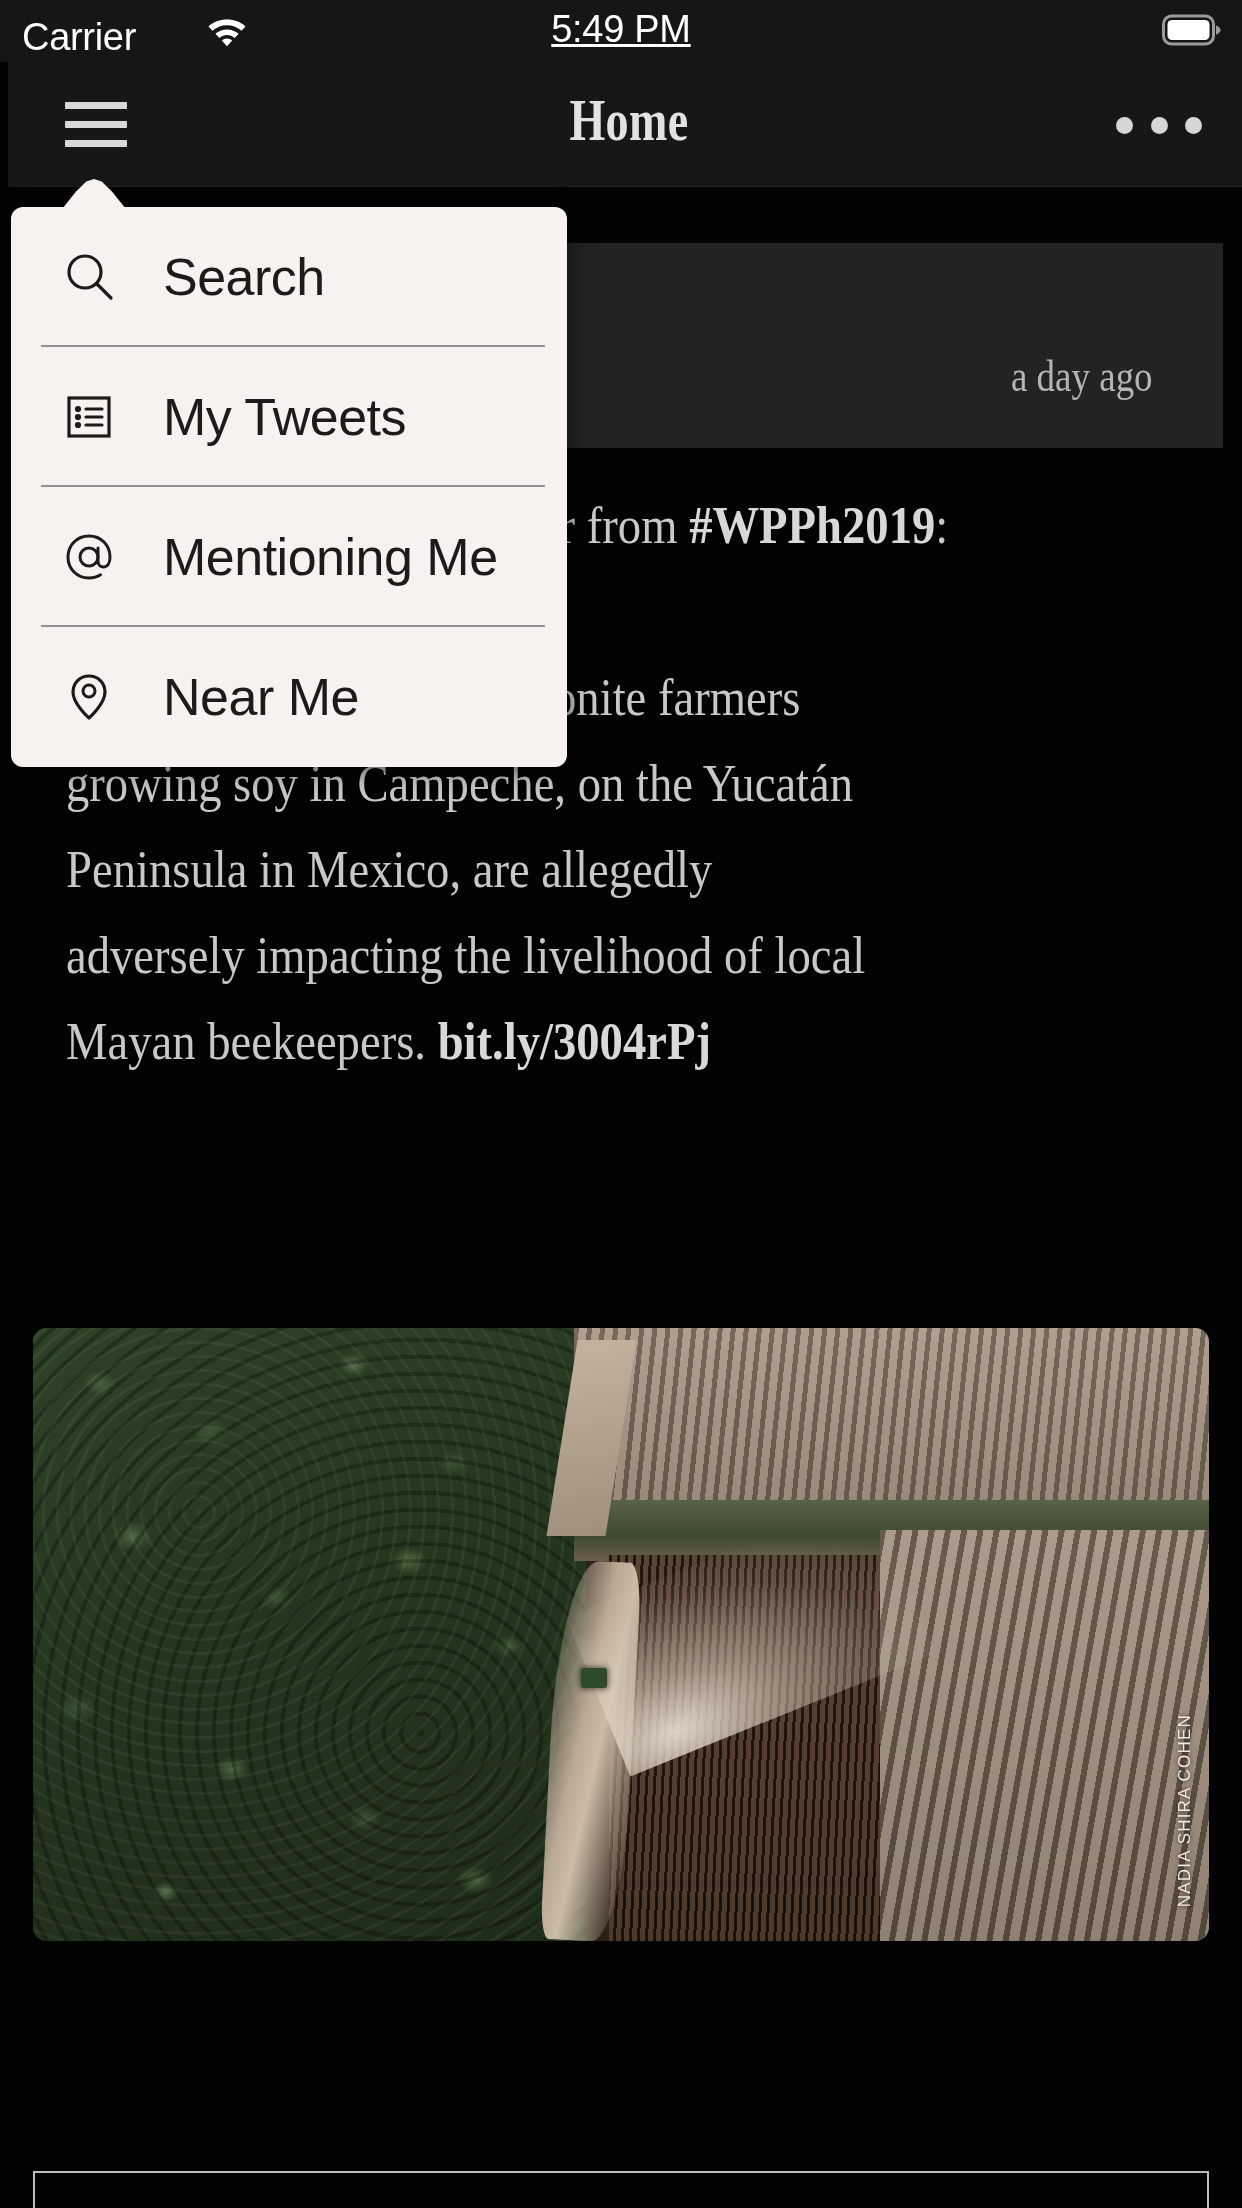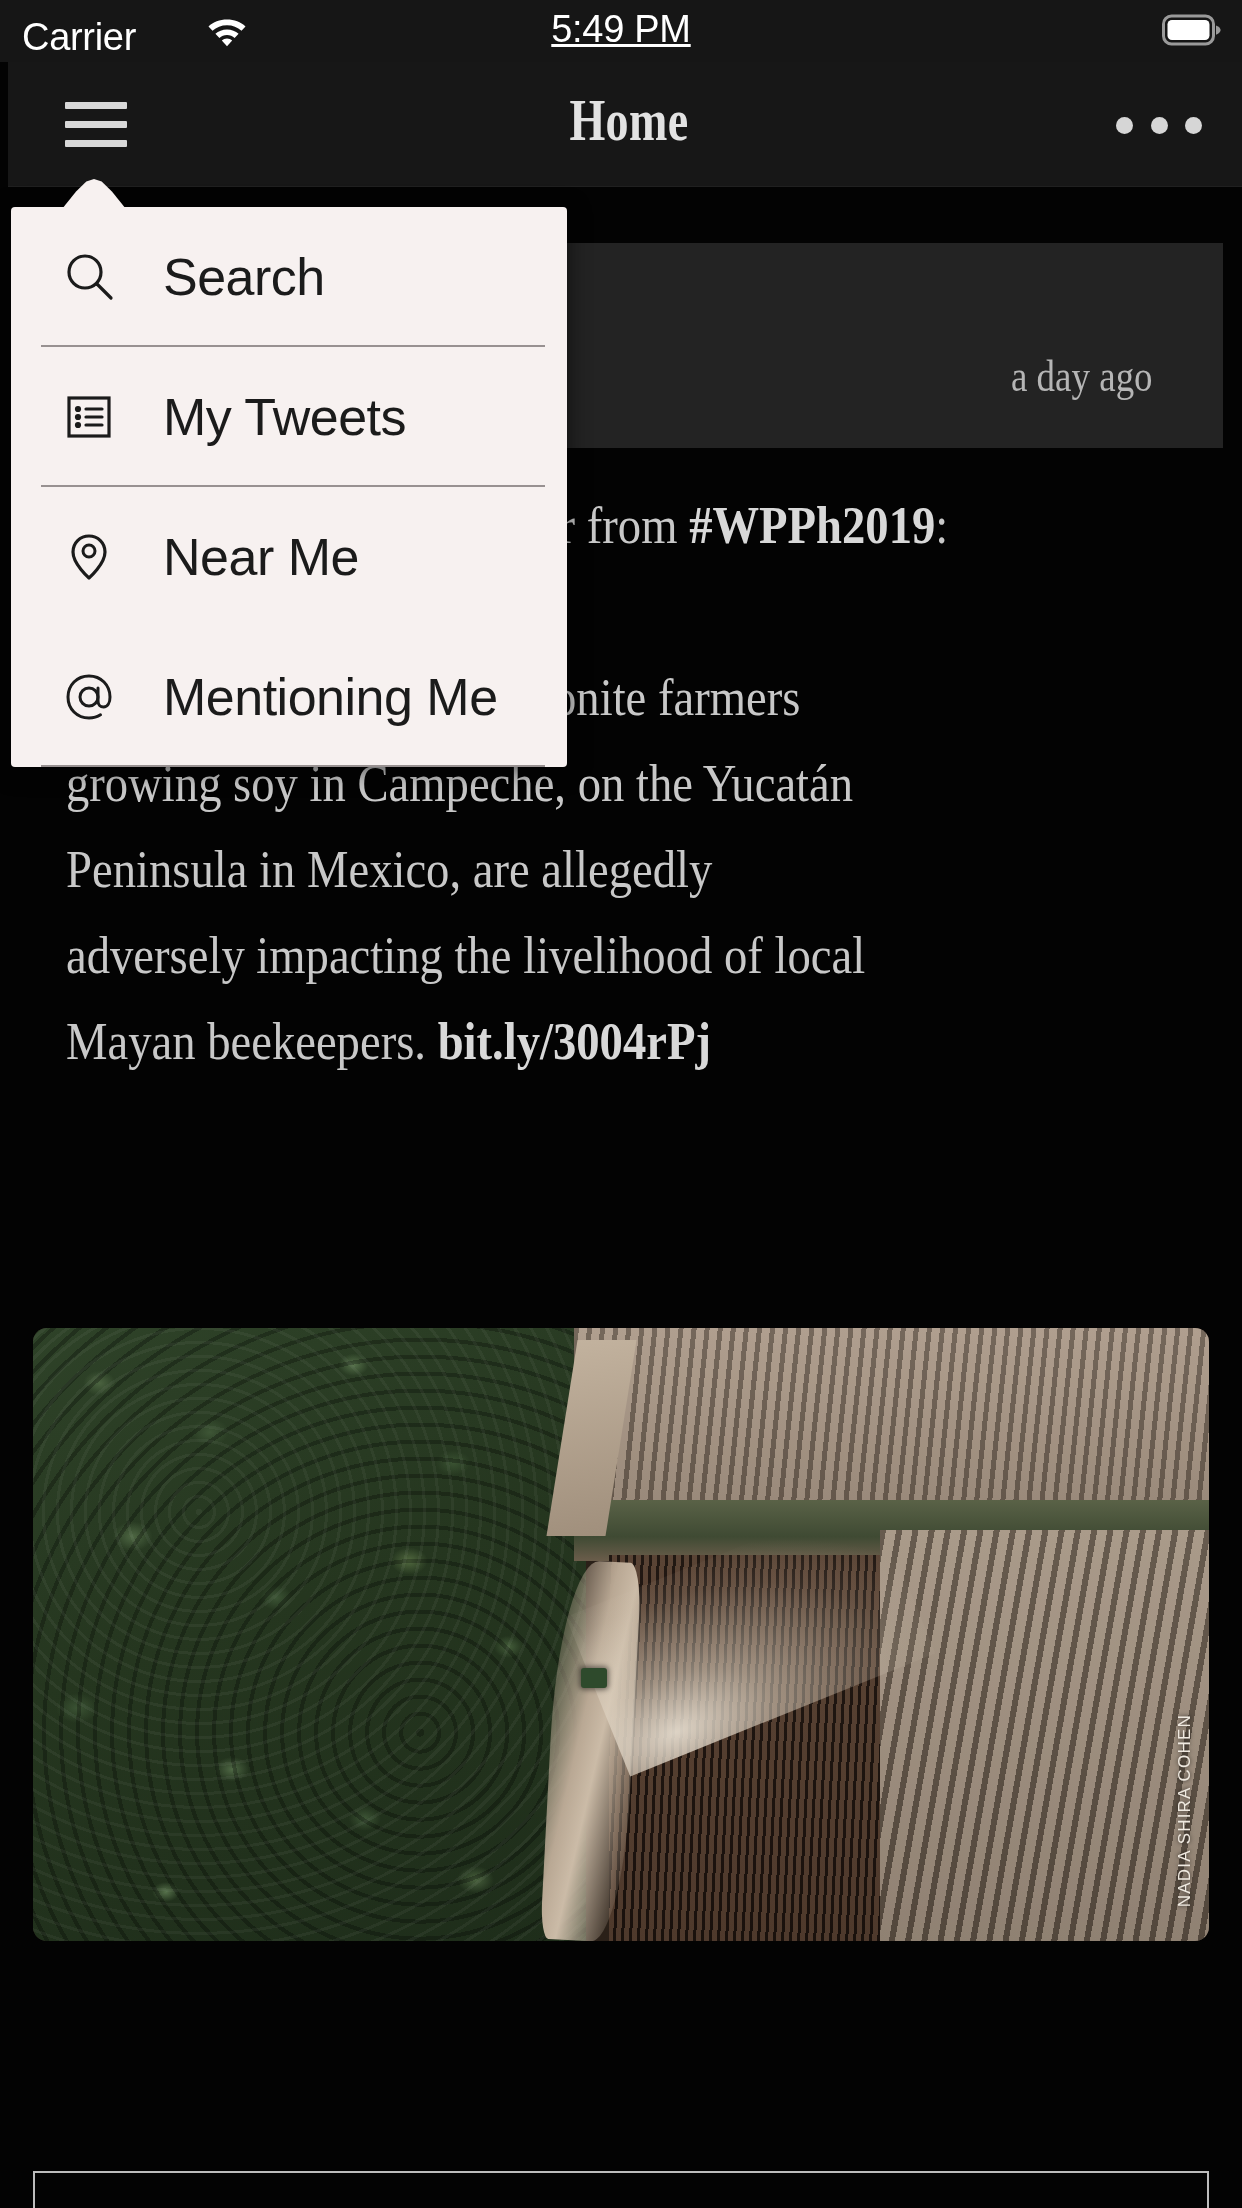--- a/index.html
+++ b/index.html
@@ -173,21 +173,21 @@
     gap:10px; cursor:pointer; height:100%;
   }
   .action .cnt {
     font-family:"Liberation Serif", serif;
     font-size:54px; color:#c9c9c9; transform:scaleX(0.8);
   }
 
   
   #popover {
     position:absolute; left:11px; top:207px; width:556px; height:560px;
-    background:#f7f1f0; border-radius:4px;
+    background:#f7f1f0; border-radius:12px;
     box-shadow:0 4px 22px rgba(0,0,0,.6);
     z-index:30;
   }
   #popover-arrow {
     position:absolute; left:51px; top:-28px; width:64px; height:30px;
     background:#f7f1f0;
     clip-path:polygon(0% 100%, 22% 42%, 38% 8%, 50% 0%, 62% 8%, 78% 42%, 100% 100%);
   }
   .menu-item {
     position:relative; height:140px;
@@ -317,32 +317,32 @@
           <path d="M25 20h16M25 28h16M25 36h16" stroke="#1b1b1b" stroke-width="3.2" stroke-linecap="round"></path>
         </svg>
       </span>
       <span class="mi-label">My Tweets</span>
       <span class="menu-sep"></span>
     </div>
 
     <div class="menu-item">
       <span class="mi-icon">
         <svg width="56" height="56" viewBox="0 0 56 56">
-          <path d="M28 7c9 0 16 7 16 16 0 12-16 26-16 26S12 35 12 23C12 14 19 7 28 7z" fill="none" stroke="#1b1b1b" stroke-width="3.2" stroke-linejoin="round"></path>
-          <circle cx="28" cy="22" r="6" fill="none" stroke="#1b1b1b" stroke-width="3"></circle>
+          <circle cx="28" cy="28" r="9" fill="none" stroke="#1b1b1b" stroke-width="3"></circle>
+          <path d="M37 19v13c0 4 2.5 6 5.5 6 4 0 6.5-4 6.5-10 0-12-9-21-21-21S7 16 7 28s9 21 21 21c4.5 0 8.5-1.2 11.5-3.2" fill="none" stroke="#1b1b1b" stroke-width="3" stroke-linecap="round"></path>
         </svg>
       </span>
-      <span class="mi-label">Near Me</span>
+      <span class="mi-label">Mentioning Me</span>
+      <span class="menu-sep"></span>
     </div>
 
     <div class="menu-item">
       <span class="mi-icon">
         <svg width="56" height="56" viewBox="0 0 56 56">
-          <circle cx="28" cy="28" r="9" fill="none" stroke="#1b1b1b" stroke-width="3"></circle>
-          <path d="M37 19v13c0 4 2.5 6 5.5 6 4 0 6.5-4 6.5-10 0-12-9-21-21-21S7 16 7 28s9 21 21 21c4.5 0 8.5-1.2 11.5-3.2" fill="none" stroke="#1b1b1b" stroke-width="3" stroke-linecap="round"></path>
+          <path d="M28 7c9 0 16 7 16 16 0 12-16 26-16 26S12 35 12 23C12 14 19 7 28 7z" fill="none" stroke="#1b1b1b" stroke-width="3.2" stroke-linejoin="round"></path>
+          <circle cx="28" cy="22" r="6" fill="none" stroke="#1b1b1b" stroke-width="3"></circle>
         </svg>
       </span>
-      <span class="mi-label">Mentioning Me</span>
-      <span class="menu-sep"></span>
+      <span class="mi-label">Near Me</span>
     </div>
   </div>
 
 </div>
 
 </body></html>

